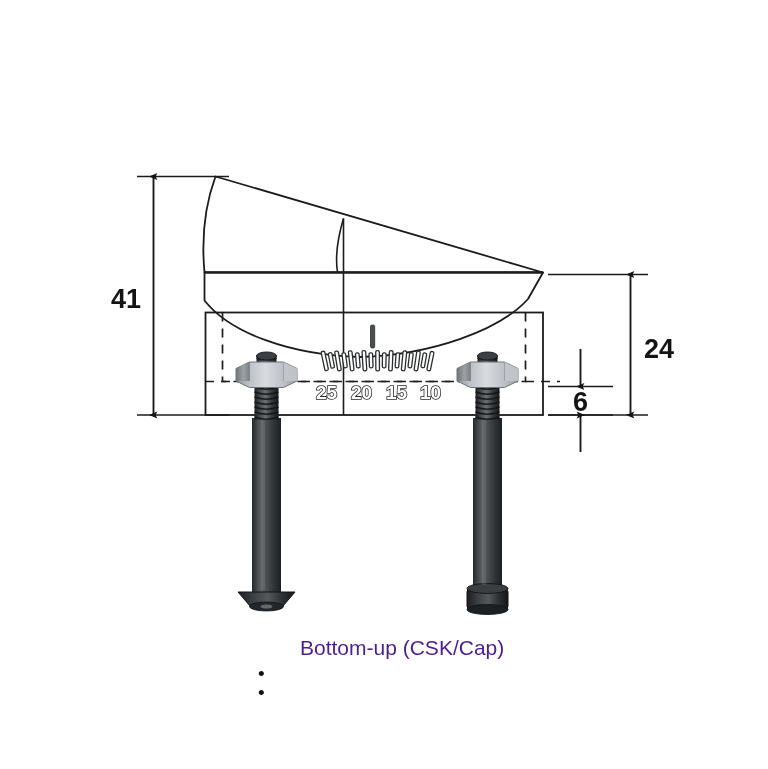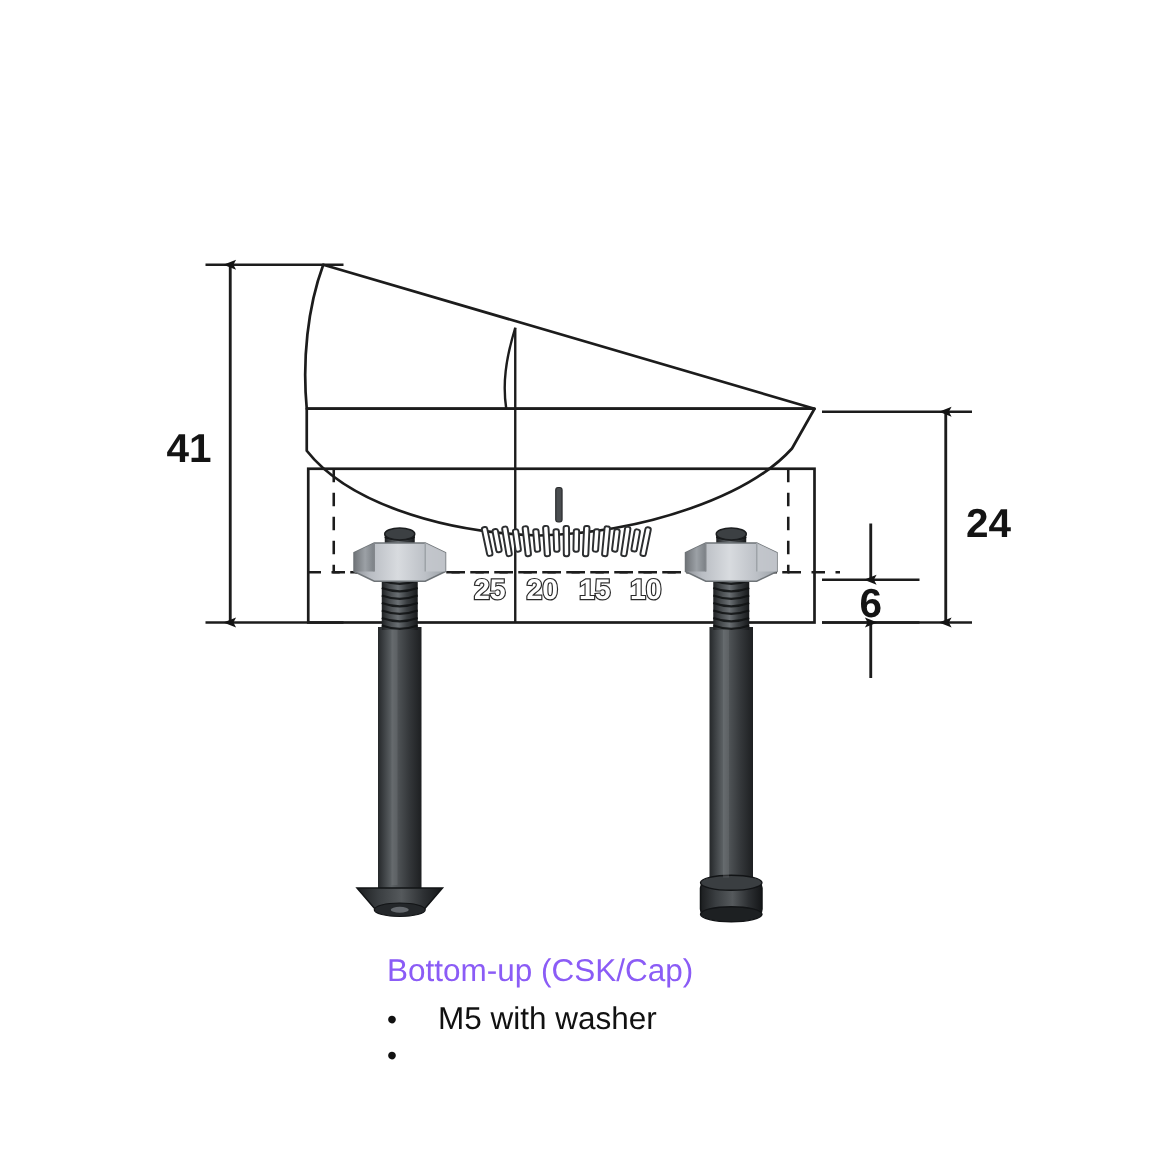--- a/index.html
+++ b/index.html
@@ -45,23 +45,24 @@
   }
   .note-block {
     position: absolute;
     left: 258px;
     top: 634px;
     width: 460px;
   }
   .note-title {
     font-family: "Liberation Sans", sans-serif;
     font-size: 21px;
-    color: #8b5cf6;
+    color: #4c1d95;
     line-height: 1.35;
     white-space: nowrap;
+    margin-left: 42px;
   }
   .note-list {
     margin: 2px 0 0 0;
     padding: 0;
     list-style: none;
   }
   .note-item {
     font-family: "Liberation Sans", sans-serif;
     font-size: 21px;
     color: #111111;
@@ -287,21 +288,20 @@
       <text class="dim-text" x="580.5" y="411" text-anchor="middle" font-size="27">6</text>
     </g>
 
   </svg>
 
   <div class="note-block">
     <div class="note-title">Bottom-up (CSK/Cap)</div>
     <ul class="note-list">
       <li class="note-item">
         <span class="note-bullet">•</span>
-        <span class="note-label">M5 with washer</span>
       </li>
       <li class="note-item">
         <span class="note-bullet">•</span>
       </li>
     </ul>
   </div>
 
 </div>
 
 </body></html>

